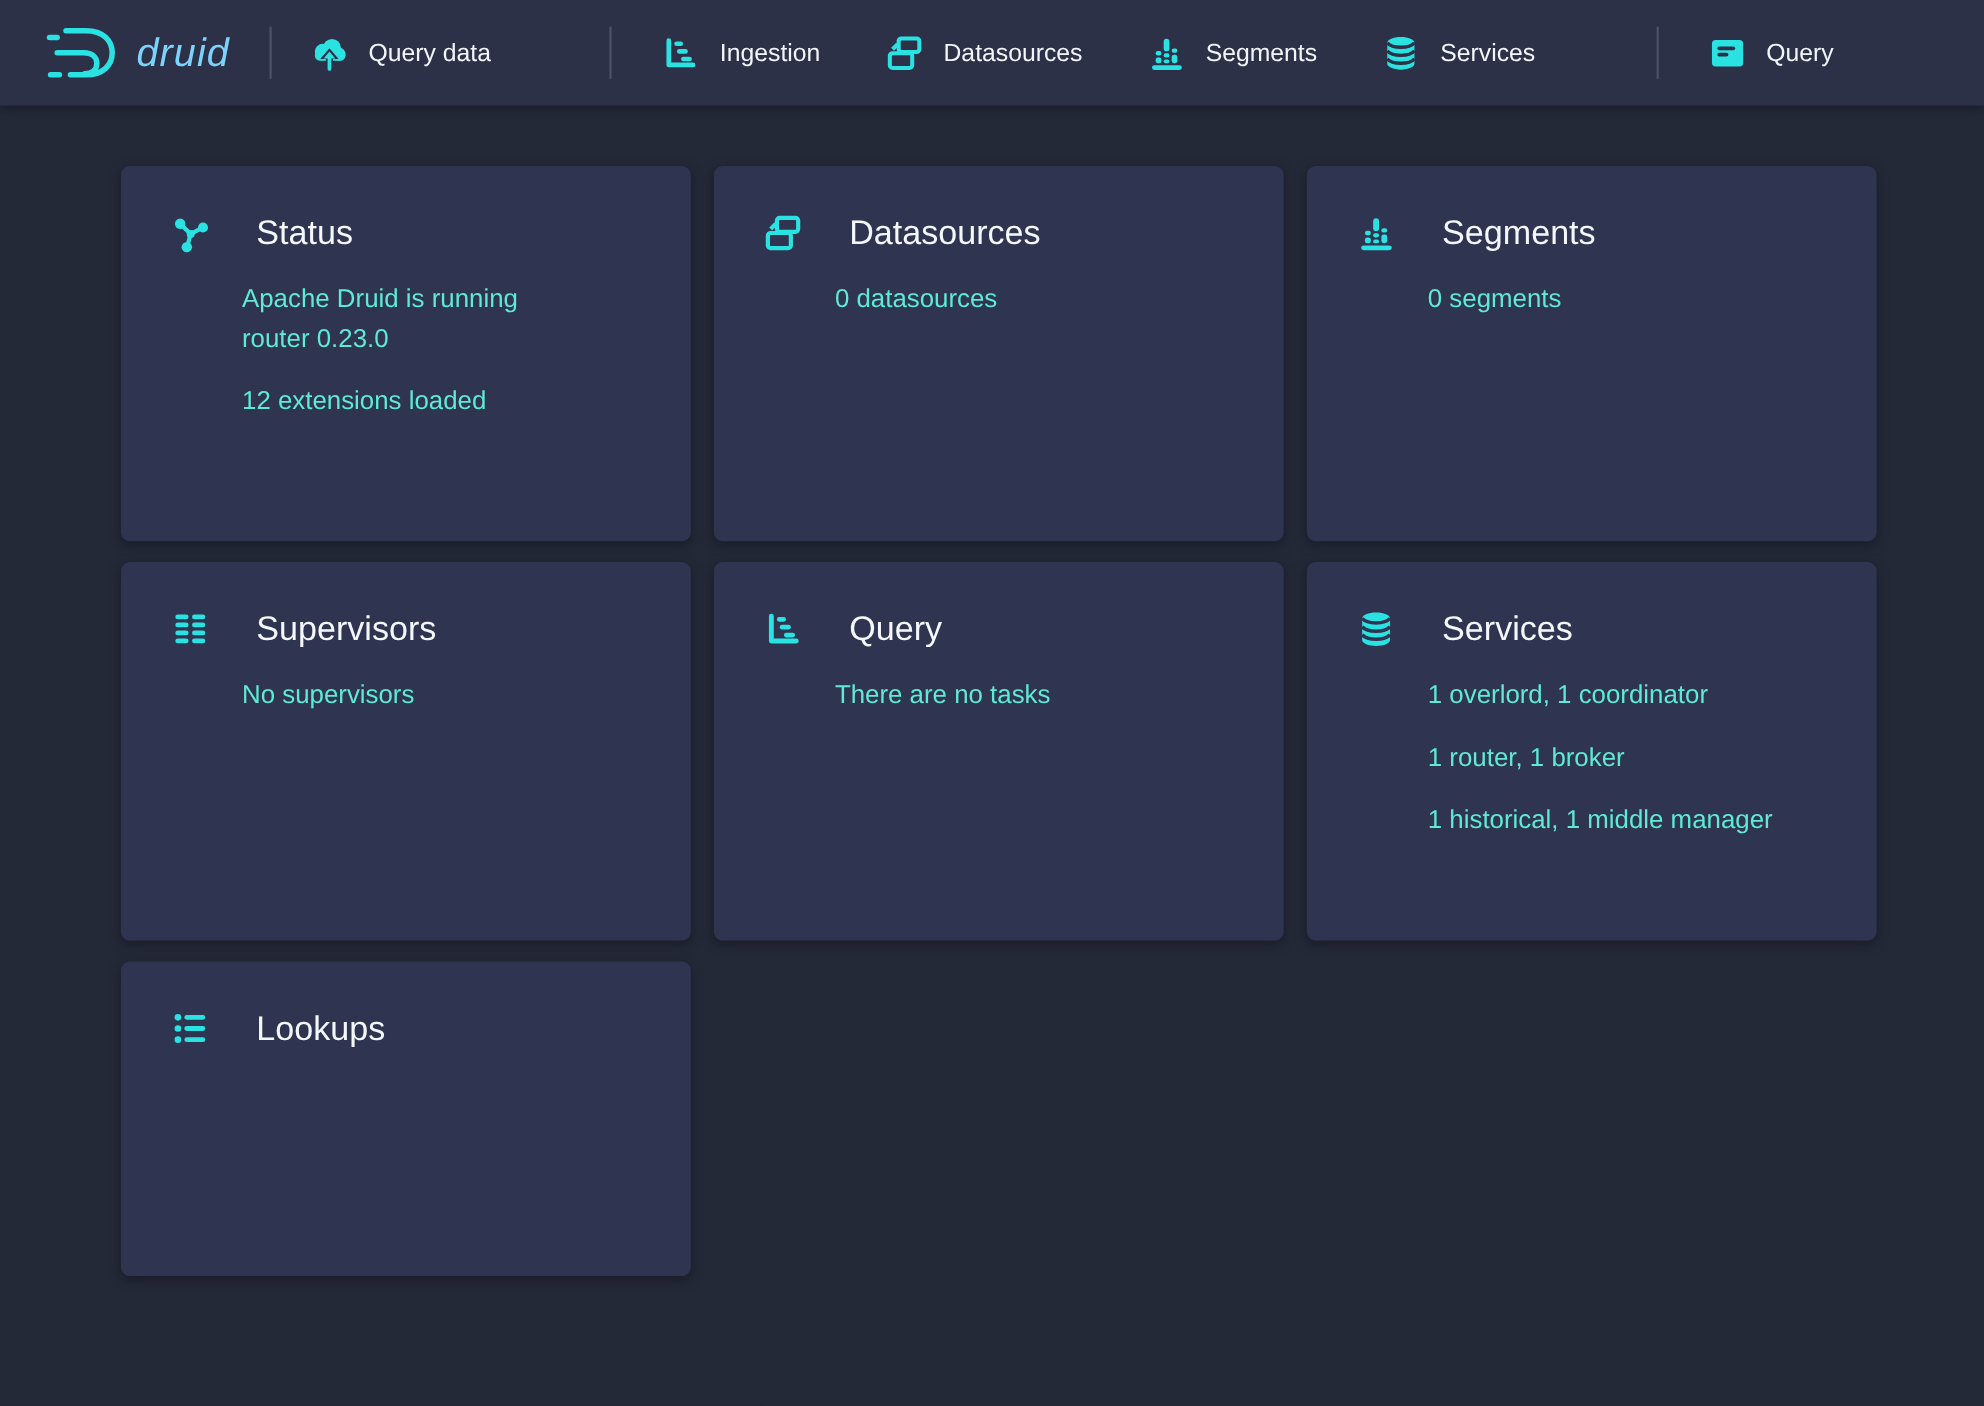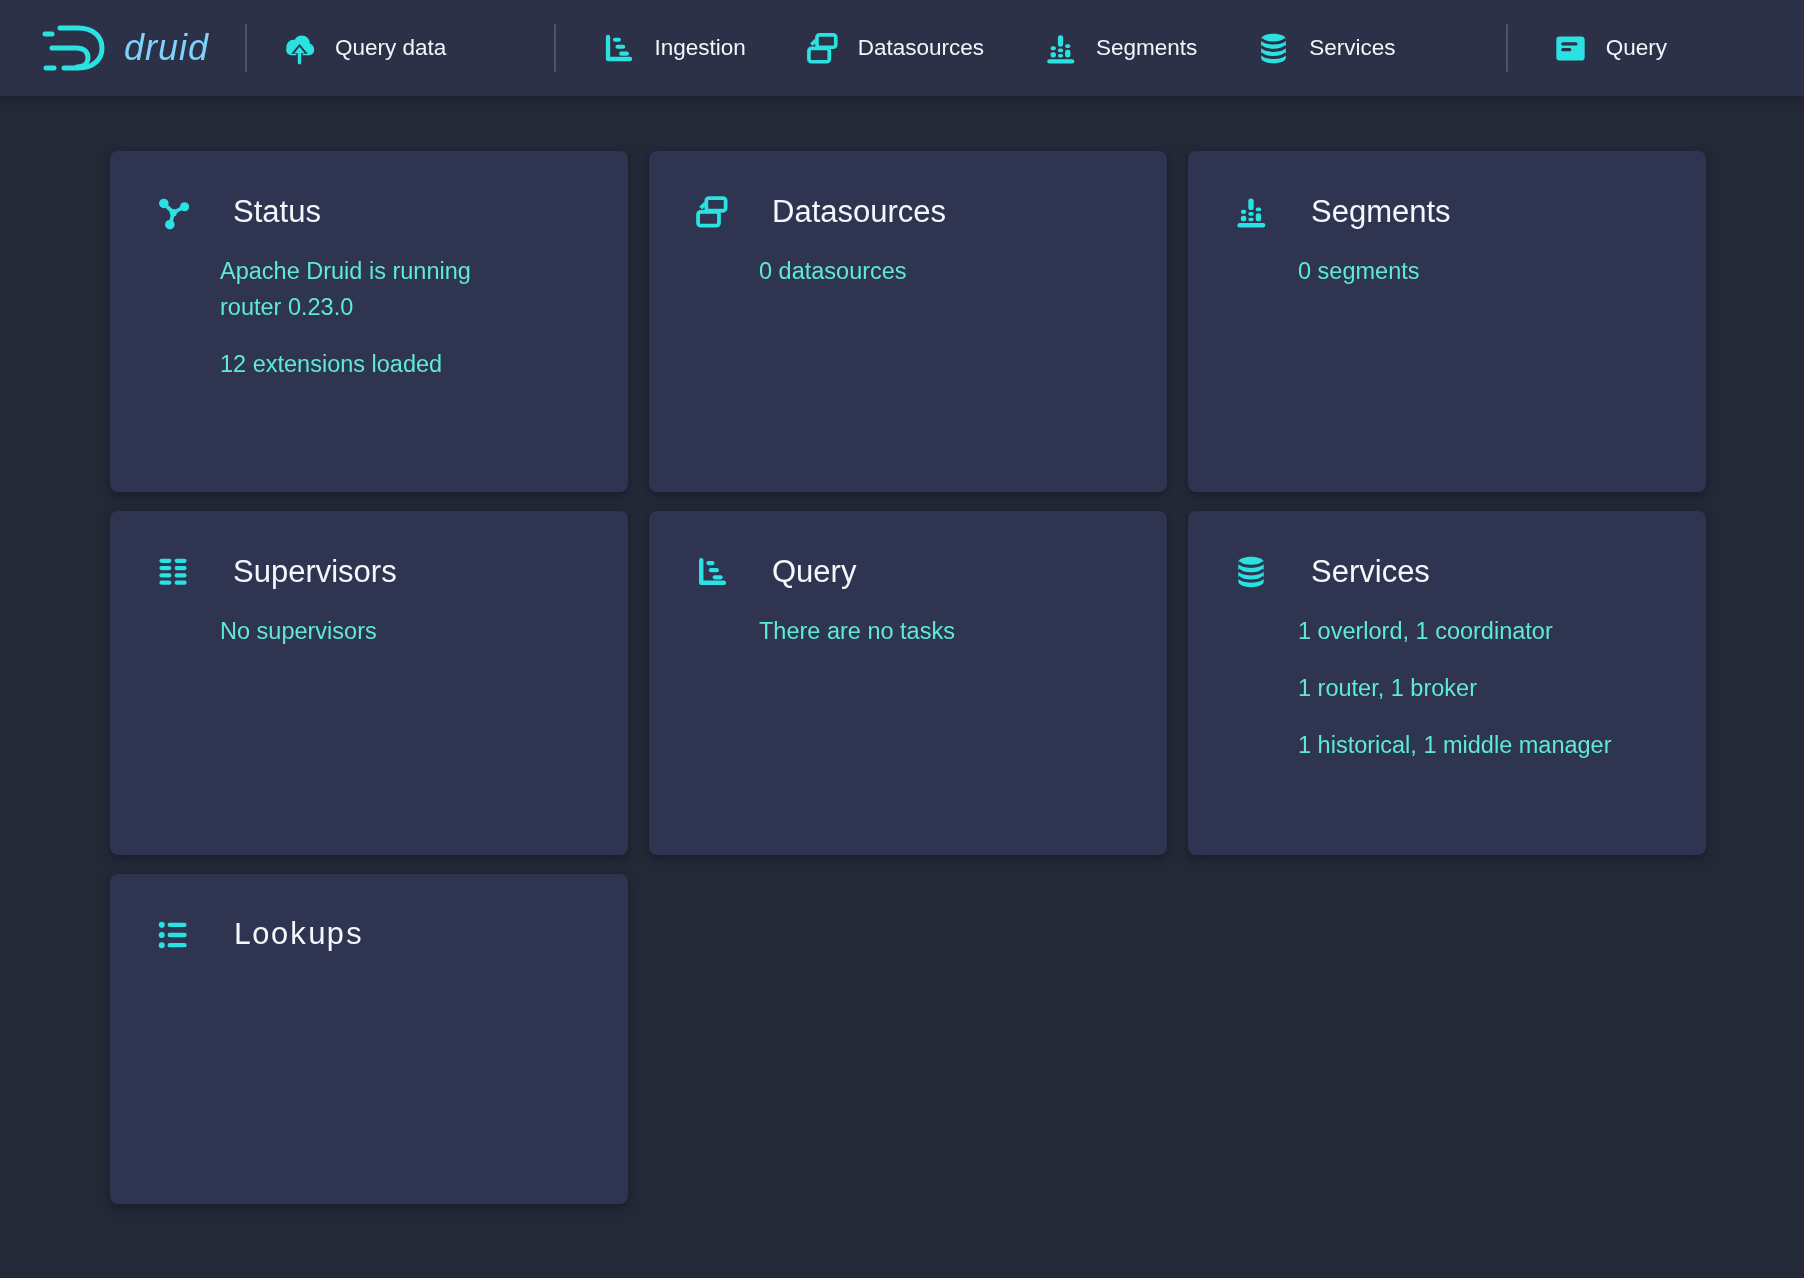--- a/index.html
+++ b/index.html
@@ -67,21 +67,21 @@
   .card {
     background: #2f3550;
     --cut: #2f3550;
     border-radius: 8px;
     box-shadow: 0 3px 10px rgba(14,16,26,.5);
     padding: 42px 40px 0 44px;
     cursor: pointer;
   }
   .r1 { height: 341px; }
   .r2 { height: 344px; }
-  .r3 { height: 330px; font-family: Liberation Mono, monospace; }
+  .r3 { height: 286px; }
   .card-head {
     display: flex; align-items: center; gap: 41px;
     margin-bottom: 22px;
   }
   .card-head .cicon svg { width: 38px; height: 38px; display: block; }
   .card-title {
     color: #f4f7fb;
     font-size: 31px;
     font-weight: 400;
   }

